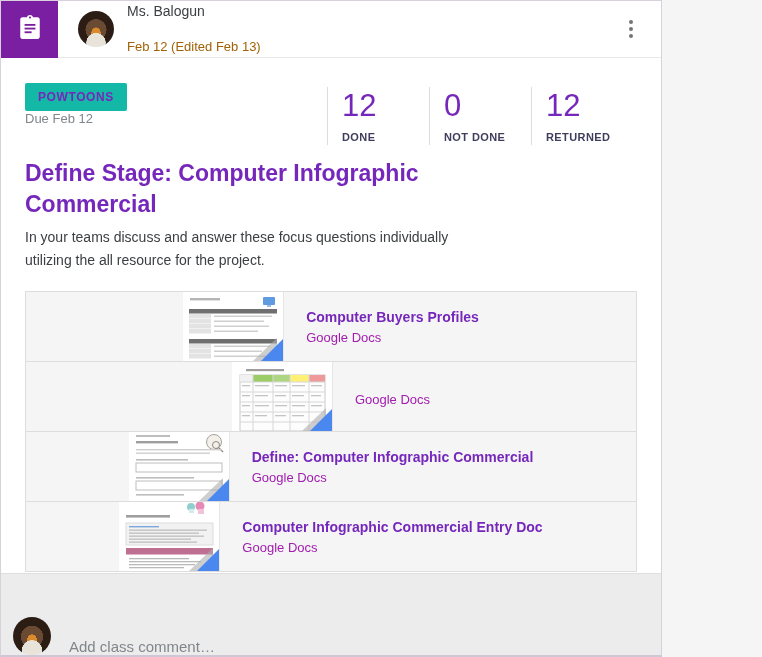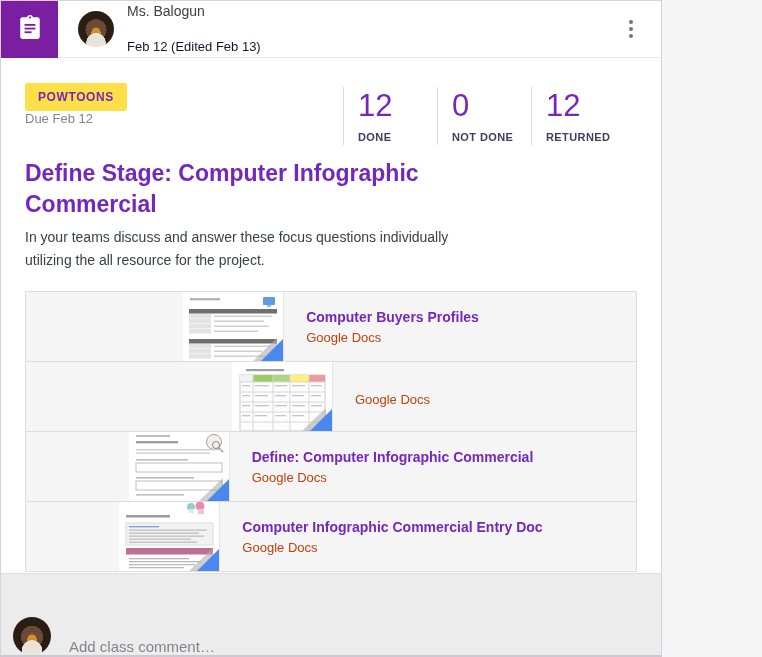--- a/index.html
+++ b/index.html
@@ -15,49 +15,49 @@
   .author-block { display:flex; align-items:center; margin-left:20px; flex:1; }
   .avatar { width:36px; height:36px; border-radius:50%;
             background:
               radial-gradient(circle at 50% 88%, #e8e4da 0 26%, transparent 27%),
               radial-gradient(ellipse at 50% 62%, #d98a2b 0 18%, transparent 19%),
               radial-gradient(circle at 50% 52%, #6b4a33 0 40%, #2c1d14 41% 72%, #1b120c 73%),
               #3a2a1e; flex:0 0 auto; }
   .avatar.small { width:38px; height:38px; }
   .author-text { margin-left:13px; }
   .author-name { font-size:14px; color:#3c4043; line-height:18px; }
-  .post-date { font-size:13px; color:#0f172a; line-height:18px; margin-top:18px; }
+  .post-date { font-size:13px; color:#a16207; line-height:18px; margin-top:18px; }
   .more-btn { margin-right:22px; background:none; border:none; cursor:pointer; padding:6px;
               display:flex; flex-direction:column; gap:3px; align-items:center; }
   .more-btn i { width:4px; height:4px; border-radius:50%; background:#757575; display:block; }
 
   
   .body { flex:1 1 auto; padding:0 24px; }
   .meta-row { display:flex; justify-content:space-between; margin-top:25px; }
-  .chip { display:inline-block; background:#fde047; color:#7627bb; font-size:12px; font-weight:700;
+  .chip { display:inline-block; background:#14b8a6; color:#7627bb; font-size:12px; font-weight:700;
           letter-spacing:.6px; padding:7px 13px; border-radius:2px; cursor:pointer; }
   .due { font-size:13px; color:#80868b; margin-top:0; }
   .stats { display:flex; margin-top:4px; }
-  .stat { border-left:1px solid #dadce0; padding:2px 0 2px 14px; margin-left:0; width:94px; cursor:pointer; }
+  .stat { border-left:1px solid #dadce0; padding:2px 0 2px 14px; margin-left:8px; width:94px; cursor:pointer; }
   .stat:last-child { width:106px; }
   .stat-value { font-size:31px; color:#7627bb; line-height:34px; }
   .stat-label { font-size:11px; font-weight:700; letter-spacing:.4px; color:#3f3d5c; margin-top:8px; }
 
   .title { font-size:23px; font-weight:700; color:#7627bb; line-height:31px; max-width:455px; margin-top:13px; }
   .desc { font-size:14px; color:#3c4043; line-height:23px; max-width:458px; margin-top:6px; }
 
   
   .attachments { margin-top:19px; }
   .attachment { display:flex; align-items:stretch; background:#f5f5f5; border:1px solid #ddd;
                 margin-top:-1px; height:71px; cursor:pointer; text-decoration:none;justify-content:center; }
   .attachment:first-child { margin-top:0; }
   .thumb { width:101px; flex:0 0 auto; background:#fff; border-right:1px solid #e6e6e6; overflow:hidden; }
   .att-text { display:flex; flex-direction:column; justify-content:center; padding-left:22px; }
   .att-title { font-size:14px; font-weight:700; color:#7627bb; }
-  .att-type { font-size:13px; color:#c2410c; margin-top:5px; }
+  .att-type { font-size:13px; color:#a21caf; margin-top:5px; }
 
   
   .comment-bar { flex:0 0 82px; background:#ececec; border-top:1px solid #dfdfdf;
                  display:flex; align-items:flex-end; padding:0 12px; }
   .comment-placeholder { font-size:15px; color:#80868b; margin-left:18px; flex:1; cursor:text; }
 </style>
 </head>
 <body>
 
 <div class="card">

